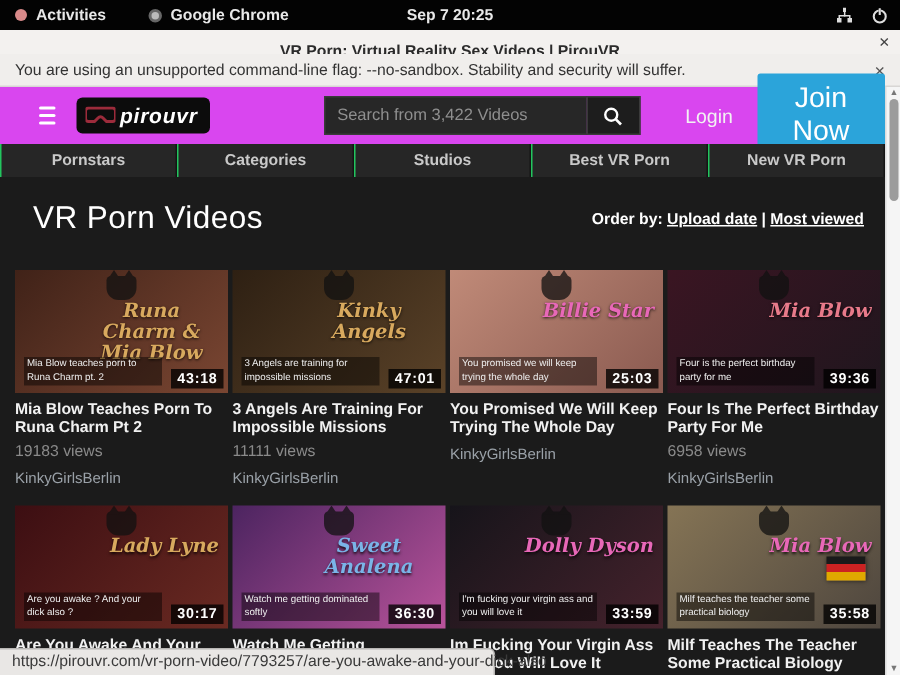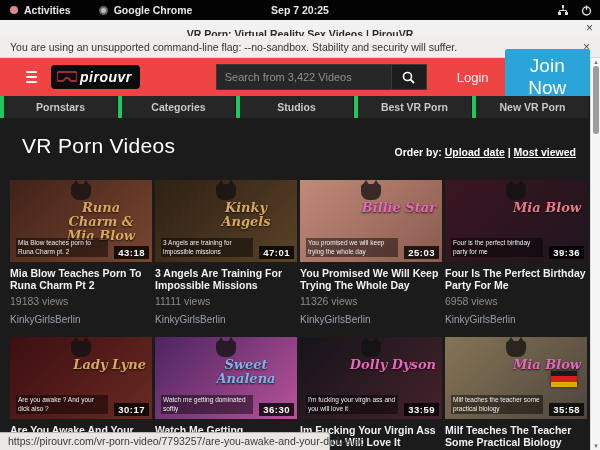--- a/index.html
+++ b/index.html
@@ -21,42 +21,42 @@
               font-size:10.5px; font-weight:bold; display:flex; align-items:center; justify-content:center;
               border-bottom:1px solid #d6d4d2; }
   .titlebar .close { position:absolute; right:7px; top:1px; font-size:12px; color:#444; font-weight:normal; cursor:default; }
 
   
   .infobar { position:absolute; top:36px; left:0; width:600px; height:22px; background:#f0eeec; color:#333;
              font-size:10.5px; display:flex; align-items:center; padding:0 10px; border-bottom:1px solid #d8d6d4; }
   .infobar .close { position:absolute; right:10px; font-size:12px; color:#555; }
 
   
-  .siteheader { position:absolute; top:58px; left:0; width:590px; height:38px; background:#ef4444;
+  .siteheader { position:absolute; top:58px; left:0; width:590px; height:38px; background:#d946ef;
                 display:flex; align-items:center; }
   .burger { margin-left:26px; width:15px; display:flex; flex-direction:column; gap:3px; }
   .burger span { height:2px; background:#fff; border-radius:1px; }
   .logo { margin-left:14px; background:#0c0c0c; border-radius:4px; padding:4px 8px 4px 6px; display:flex; align-items:center; gap:3px; }
   .logo .word { color:#fff; font-weight:bold; font-size:14px; letter-spacing:.5px; font-style:italic; }
   .searchwrap { margin-left:76px; display:flex; height:26px; }
   .searchwrap input { width:175px; height:26px; background:#272727; border:1px solid #3a3a3a; border-right:none;
                       color:#cfcfcf; font-size:11px; padding:0 8px; outline:none; }
   .searchwrap input::placeholder { color:#8f8f8f; }
   .searchbtn { width:36px; height:26px; background:#1d1d1d; border:1px solid #3a3a3a; display:flex; align-items:center; justify-content:center; }
   .login { margin-left:30px; color:#f2f2f2; font-size:13px; }
   .joinbtn { margin-left:16px; color:#fff; font-size:19px; padding:6px 14px; border-radius:2px; border:none; }
 
   
   .nav { position:absolute; top:96px; left:0; width:590px; height:22px; display:flex; background:#1c1c1c; }
-  .nav .item { flex:1; background:#262626; border-right:1px solid #141414; border-left:4px solid #22c55e;
+  .nav .item { flex:1; background:#262626; border-right:1px solid #141414; border-left:1px solid #22c55e;
                color:#c9c9c9; font-size:10.5px; font-weight:bold; display:flex; align-items:center; justify-content:center;text-align:right; }
 
   
   .main { position:absolute; top:118px; left:0; width:590px; height:332px; background:#1b1b1b; }
-  .pagehead { display:flex; align-items:flex-end; justify-content:space-between; padding:16px 14px 0 22px; }
+  .pagehead { display:flex; align-items:center; justify-content:space-between; padding:16px 14px 0 22px; }
   .pagetitle { color:#fff; font-size:21px; font-weight:normal; letter-spacing:.3px; }
   .orderby { color:#fff; font-size:10.5px; font-weight:bold; }
   .orderby a { color:#fff; text-decoration:underline; }
 
   .grid { position:absolute; top:62px; left:10px; width:577px; display:flex; flex-wrap:wrap; column-gap:3px; row-gap:12px; }
   .card { width:142px; }
   .thumb { position:relative; width:142px; height:82px; overflow:hidden; }
   .watermark { position:absolute; top:4px; left:50%; transform:translateX(-50%); width:20px; height:16px;
                background:#111; opacity:.75; border-radius:3px 3px 8px 8px; }
   .watermark:before, .watermark:after { content:""; position:absolute; top:-4px; border-style:solid; }
@@ -195,21 +195,20 @@
 
   <div class="card">
     <div class="thumb" style="background: linear-gradient(135deg, rgb(192, 138, 120), rgb(138, 90, 80));">
       <div class="watermark"></div>
       <div class="overlay-name" style="color: rgb(232, 104, 184);">Billie Star</div>
 
       <div class="overlay-caption">You promised we will keep trying the whole day</div>
       <span class="duration">25:03</span>
     </div>
     <div class="vtitle">You Promised We Will Keep Trying The Whole Day</div>
-    <div class="views">11326 views</div>
     <div class="studio">KinkyGirlsBerlin</div>
   </div>
 
   <div class="card">
     <div class="thumb" style="background: linear-gradient(135deg, rgb(58, 21, 34), rgb(32, 22, 30));">
       <div class="watermark"></div>
       <div class="overlay-name" style="color: rgb(232, 122, 138);">Mia Blow</div>
 
       <div class="overlay-caption">Four is the perfect birthday party for me</div>
       <span class="duration">39:36</span>

